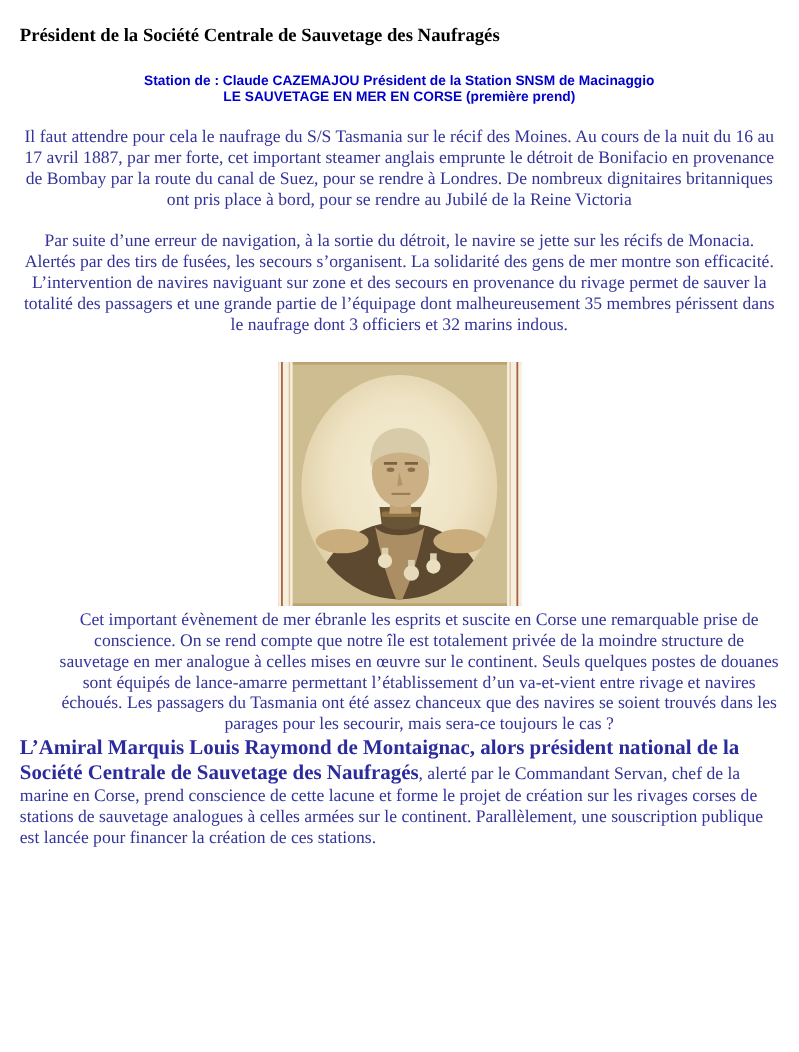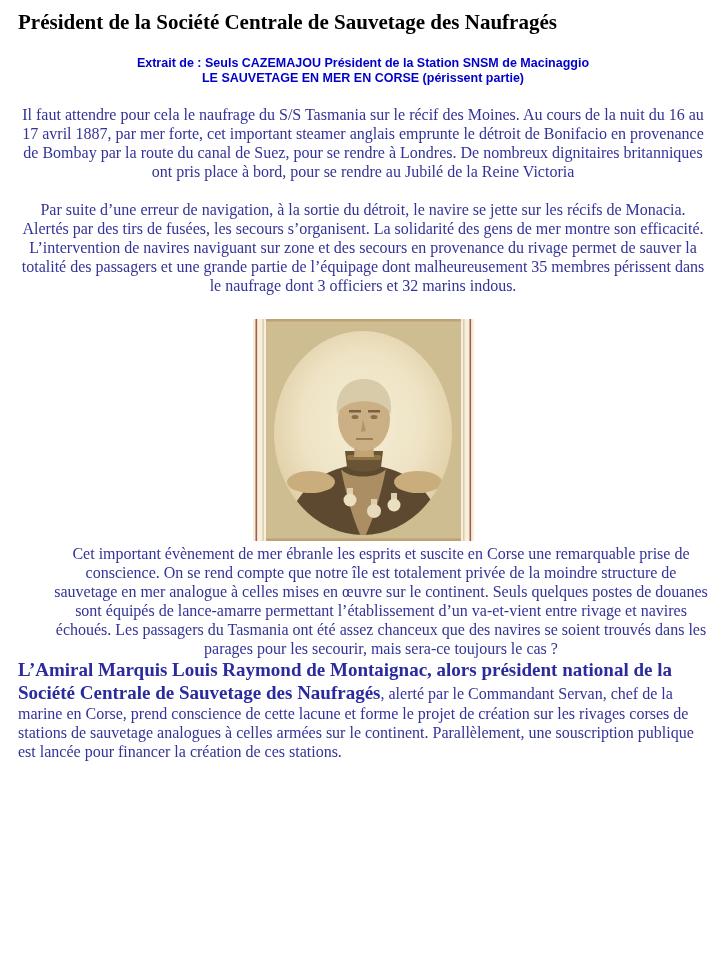--- a/index.html
+++ b/index.html
@@ -5,24 +5,24 @@
   html, body { margin: 0; padding: 0; background: #ffffff; }
   body {
     width: 726px;
     min-height: 956px;
     font-family: "Liberation Serif", "DejaVu Serif", serif;
     -webkit-font-smoothing: antialiased;
   }
   .page { padding: 12px 18px 26px 18px; box-sizing: border-box; }
 
   .doc-title {
-    font-size: 21px;
+    font-size: 17px;
     font-weight: bold;
     color: #000000;
-    margin: 0 0 0 0;
+    margin: 10px 0 0 0;
     line-height: 20px;
   }
 
   .extrait {
     margin-top: 24px;
     text-align: center;
     font-family: "Liberation Sans", "DejaVu Sans", sans-serif;
     font-weight: bold;
     font-size: 12.5px;
     line-height: 15px;
@@ -68,22 +68,22 @@
   }
 </style>
 </head>
 <body>
 
 <div class="page">
 
   <h1 class="doc-title">Président de la Société Centrale de Sauvetage des Naufragés</h1>
 
   <div class="extrait">
-    <div>Extrait de : Seuls CAZEMAJOU Président de la Station SNSM de Macinaggio</div>
-    <div>LE SAUVETAGE EN MER EN CORSE (périssent partie)</div>
+    <div>Station de : Claude CAZEMAJOU Président de la Station SNSM de Macinaggio</div>
+    <div>LE SAUVETAGE EN MER EN CORSE (première prend)</div>
   </div>
 
 
   <p class="body-par">Il faut attendre pour cela le naufrage du S/S Tasmania sur le récif des Moines. Au cours de la nuit du 16 au 17 avril 1887, par mer forte, cet important steamer anglais emprunte le détroit de Bonifacio en provenance de Bombay par la route du canal de Suez, pour se rendre à Londres. De nombreux dignitaires britanniques ont pris place à bord, pour se rendre au Jubilé de la Reine Victoria</p>
 
   <p class="body-par">Par suite d’une erreur de navigation, à la sortie du détroit, le navire se jette sur les récifs de Monacia. Alertés par des tirs de fusées, les secours s’organisent. La solidarité des gens de mer montre son efficacité. L’intervention de navires naviguant sur zone et des secours en provenance du rivage permet de sauver la totalité des passagers et une grande partie de l’équipage dont malheureusement 35 membres périssent dans le naufrage dont 3 officiers et 32 marins indous.</p>
 
   <div class="photo-wrap">
     <svg viewBox="0 0 221 222" width="221" height="222" xmlns="http://www.w3.org/2000/svg" role="img">
       <defs>

